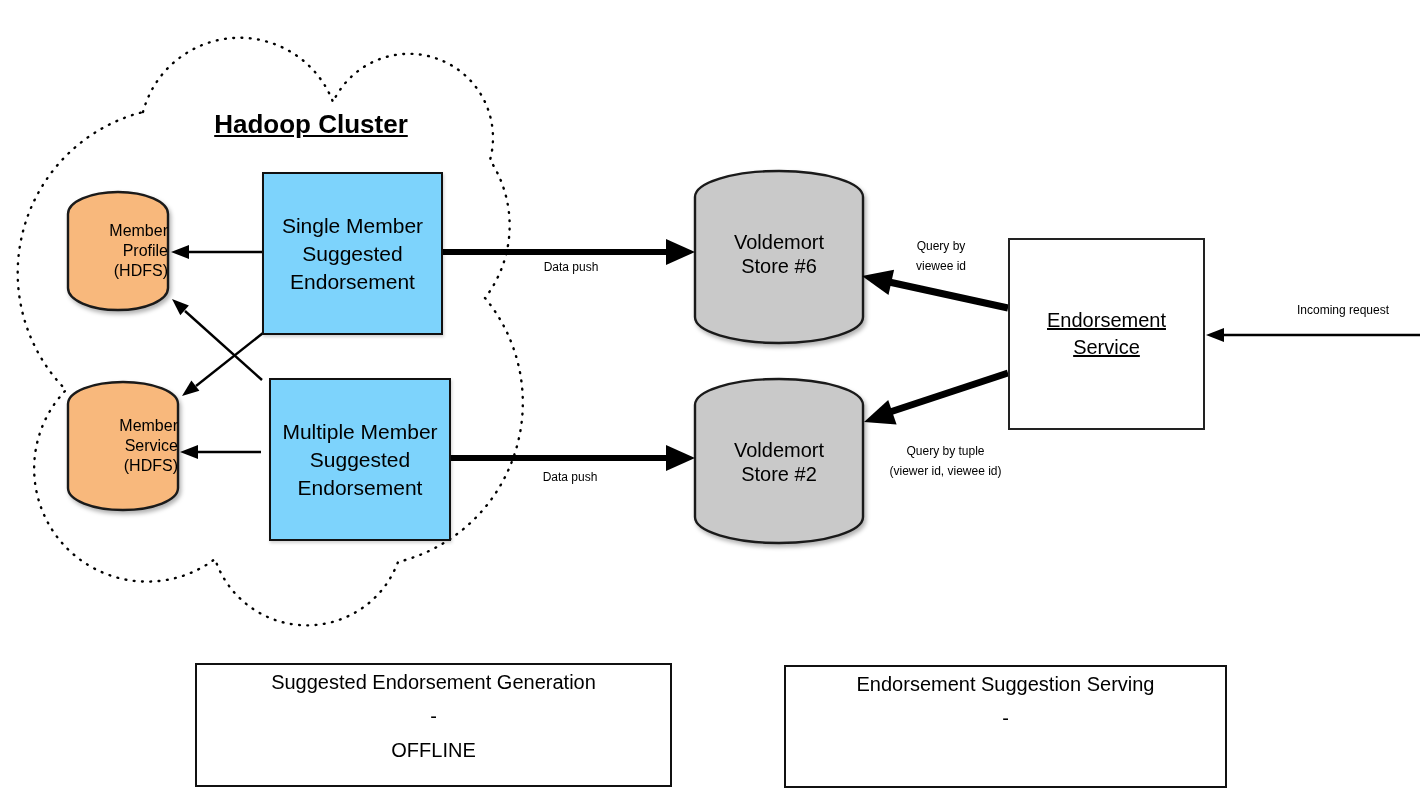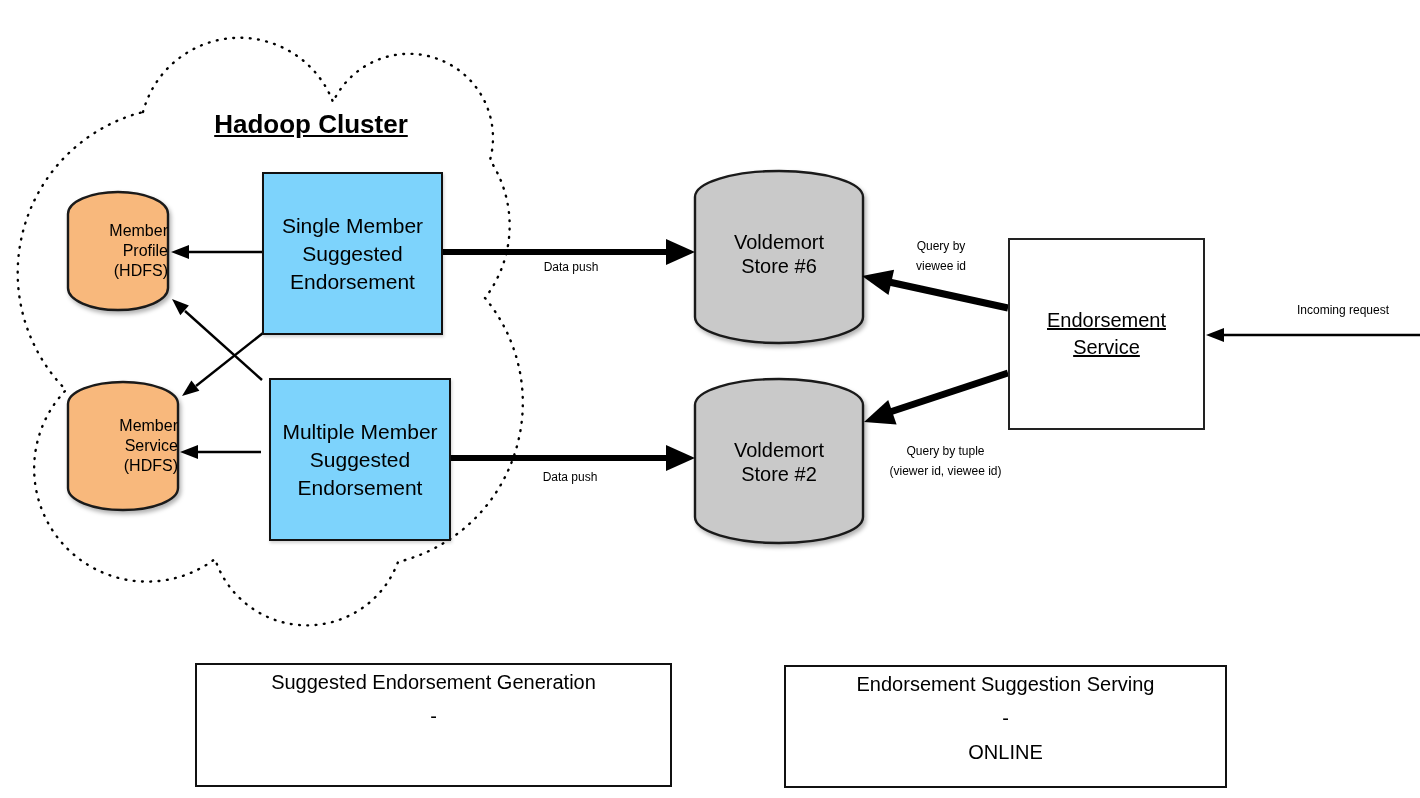--- a/index.html
+++ b/index.html
@@ -142,21 +142,21 @@
 <div class="abs lbl" style="left:853px;top:441px;width:185px;">
   <span class="line">Query by tuple</span>
   <span class="line">(viewer id, viewee id)</span>
 </div>
 <div class="abs lbl" style="left:1266px;top:300px;width:154px;">Incoming request</div>
 
 <div class="abs bottombox" style="left:195px;top:663px;width:473px;height:120px;">
   <div>
     <span class="line">Suggested Endorsement Generation</span>
     <span class="line">-</span>
+    <span class="line">OFFLINE</span>
   </div>
 </div>
 <div class="abs bottombox" style="left:784px;top:665px;width:439px;height:119px;">
   <div>
     <span class="line">Endorsement Suggestion Serving</span>
     <span class="line">-</span>
-    <span class="line">ONLINE</span>
   </div>
 </div>
 
 </body></html>

